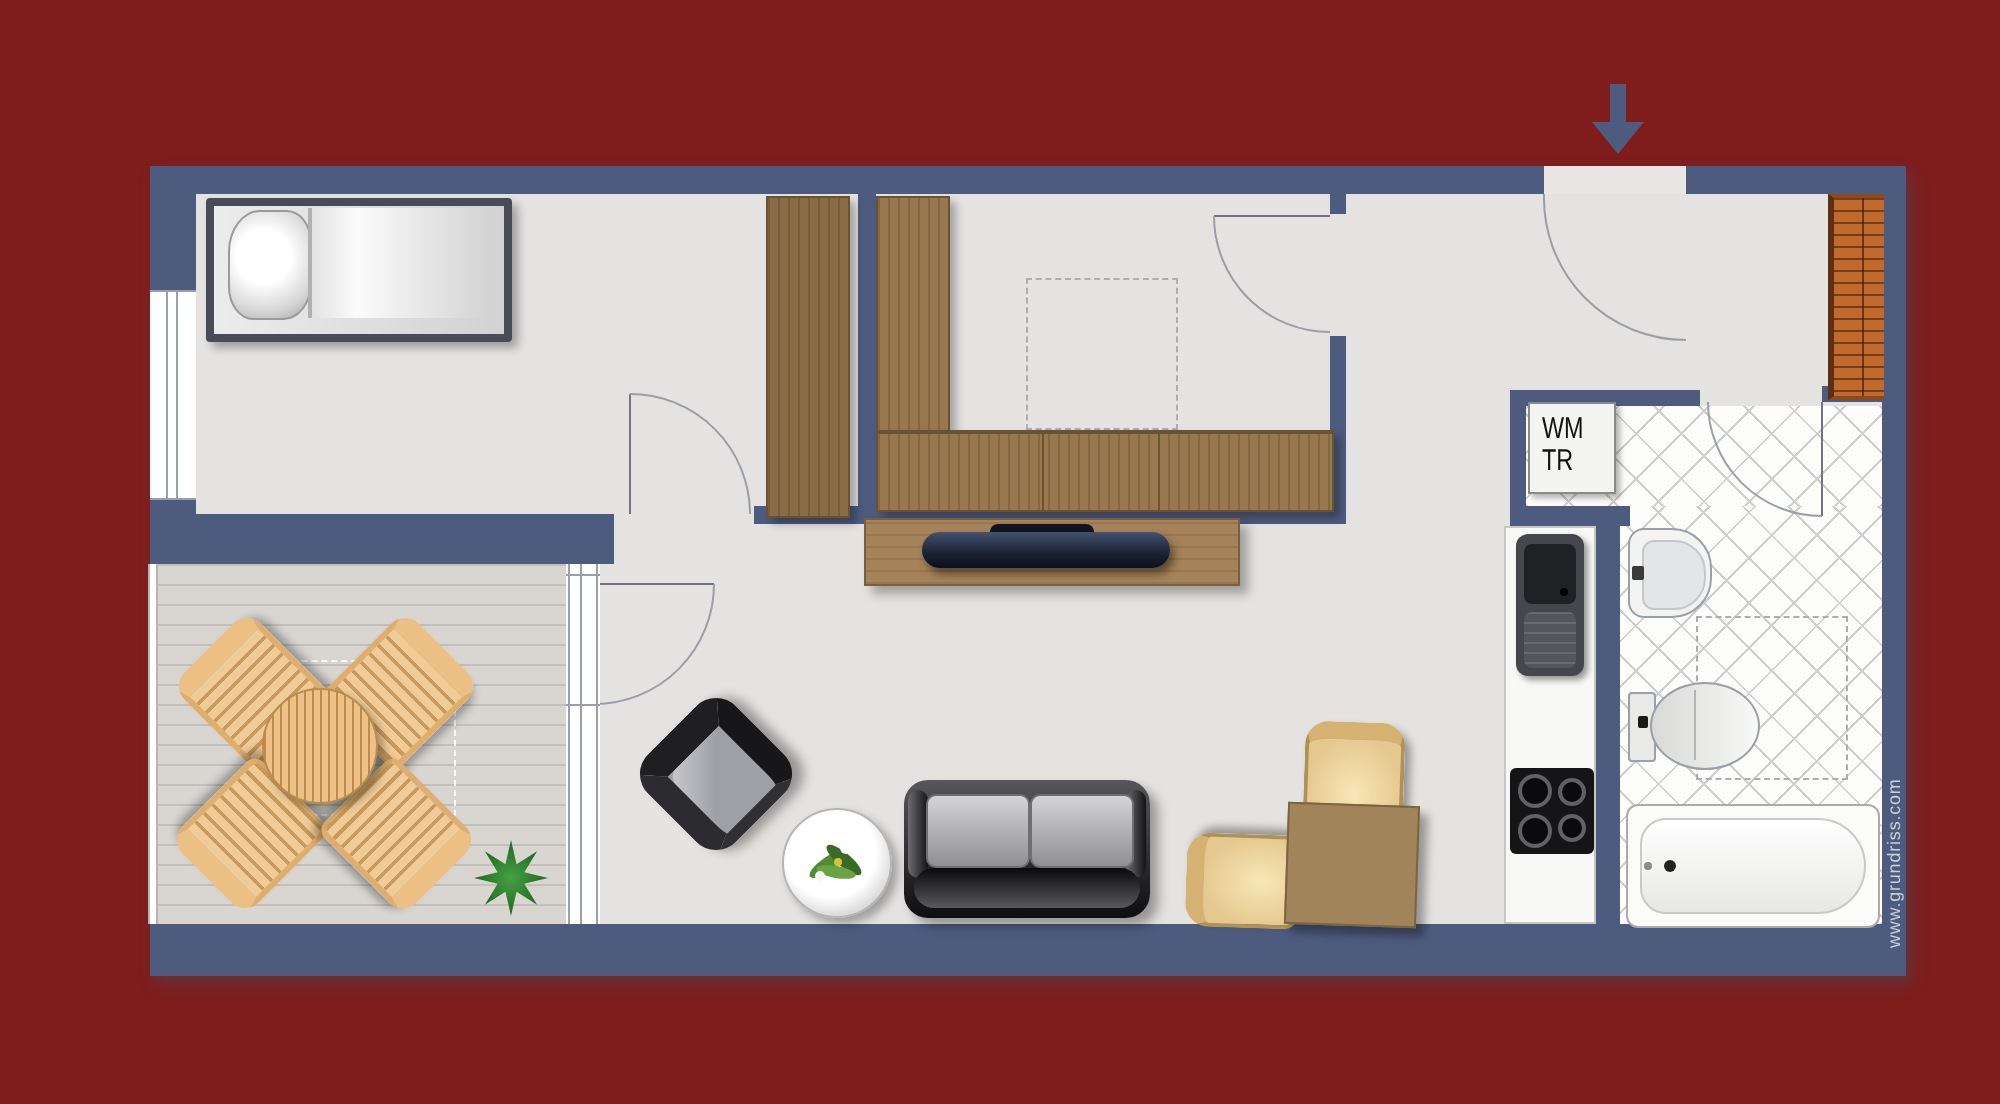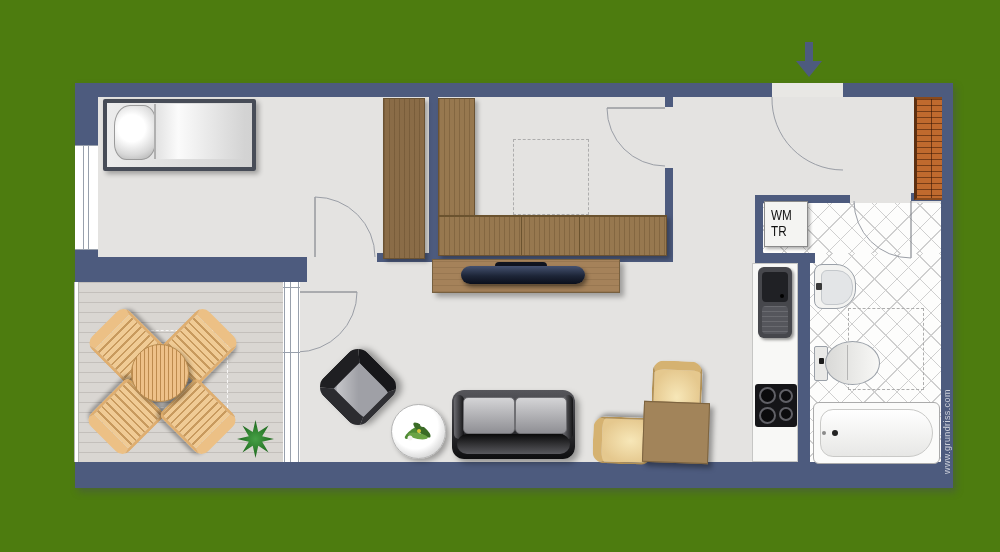--- a/index.html
+++ b/index.html
@@ -1,16 +1,16 @@
 <!DOCTYPE html>
 <html style="--wall: #4d5b7e; --floor: #e4e3e1; --terrace-floor: #d9d6d2; --tile-line: #cfcfcf; --wood-dark: #8a6c47; --wood-mid: #97784f; --wood-sideboard: #a5825a; --radiator: #c06a2e; --terrace-wood: #eec189;"><head>
 <meta charset="utf-8">
 <style>
   html,body{margin:0;padding:0;background:#fff;}
-  #stage{position:relative;width:1000px;height:552px;background:#4d7c0f;overflow:hidden;
+  #stage{position:relative;width:1000px;height:552px;background:#7f1d1d;overflow:hidden;
          font-family:"Liberation Sans",sans-serif;}
   .abs{position:absolute;}
   
   .plan-shadow{background:transparent;box-shadow:3px 4px 7px rgba(70,75,90,.45);z-index:0;}
   .floor{background:var(--floor,#e4e3e1);z-index:1;}
   .terrace-floor{background-color:var(--terrace-floor,#d9d6d2);
     background-image:repeating-linear-gradient(180deg,#c3bfbb 0 1px,transparent 1px 10px);z-index:1;}
   .tile{background-color:#fdfdfc;
     background-image:repeating-linear-gradient(45deg,var(--tile-line,#cfcfcf) 0 1px,transparent 1px 16px),
                      repeating-linear-gradient(-45deg,var(--tile-line,#cfcfcf) 0 1px,transparent 1px 16px);z-index:1;}

